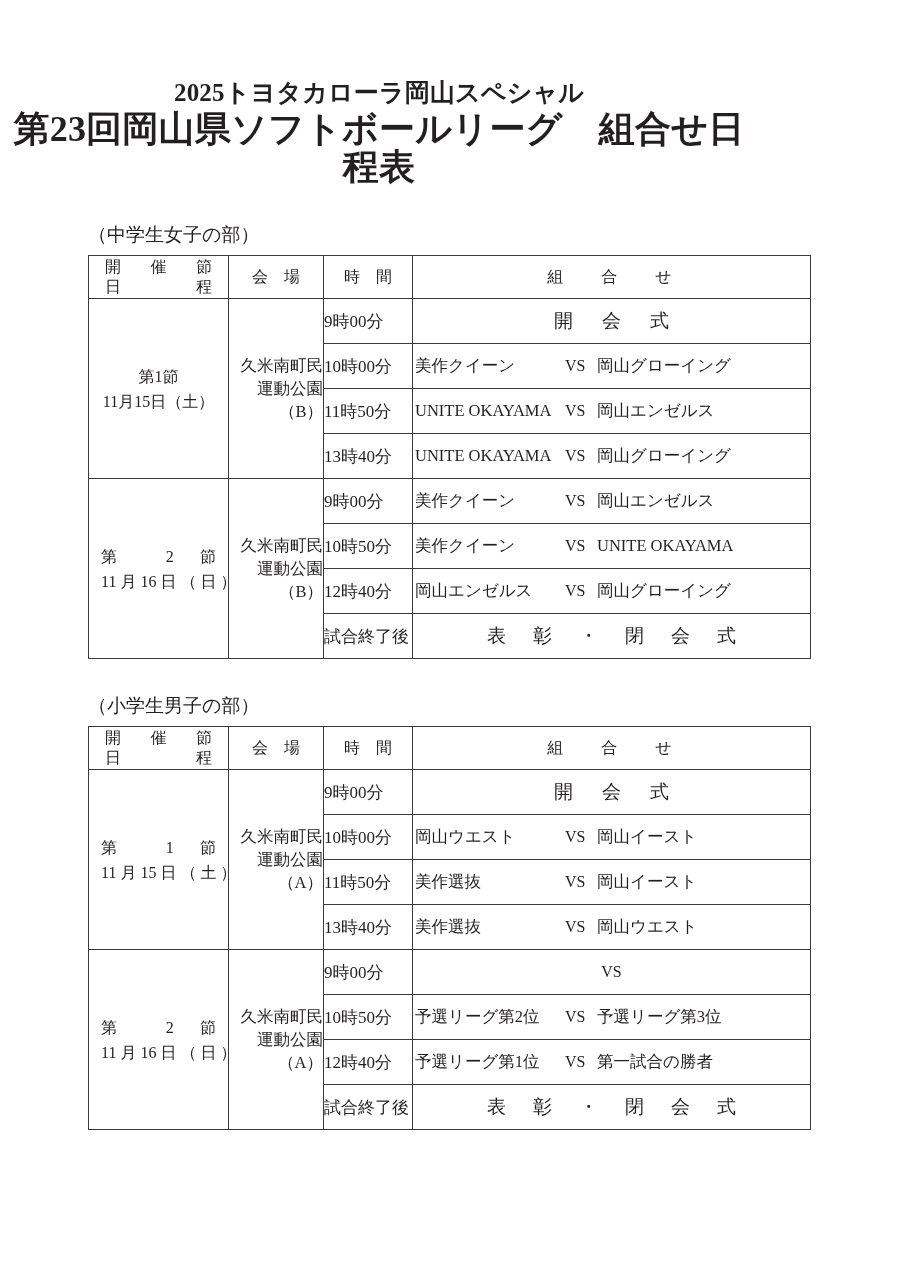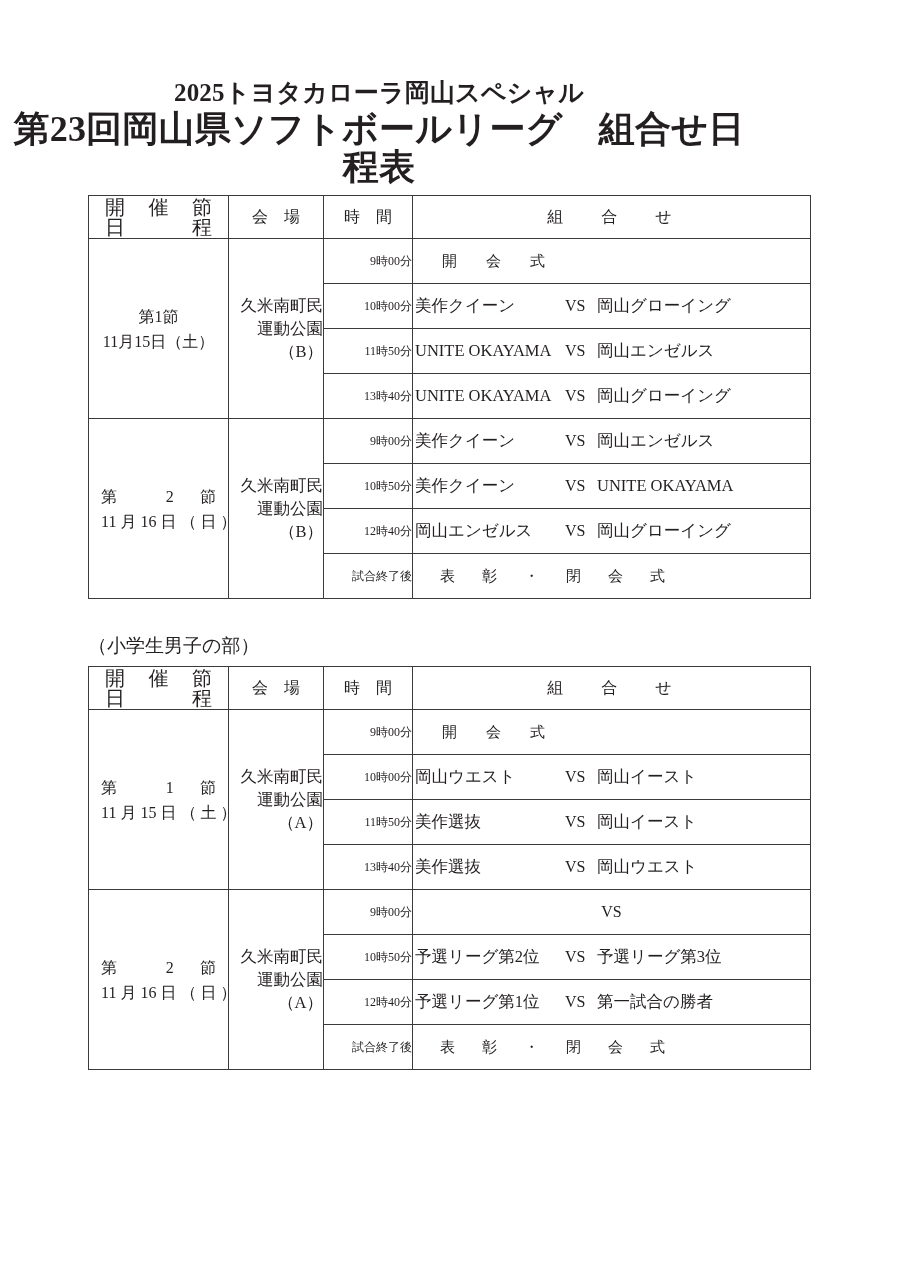--- a/index.html
+++ b/index.html
@@ -83,21 +83,21 @@
   }
   .hdr-stack {
     display: block;
     line-height: 19px;
   }
   .hdr-row-a, .hdr-row-b {
     display: block;
     text-align: justify;
     text-align-last: justify;
     padding: 0 16px;
-    font-size: 20px;
+    font-size: 16px;
     line-height: 20px;
   }
   .sp-wide { letter-spacing: 38px; padding-left: 34px; display: inline-block; }
 
   
   td.term {
     text-align: center;
     font-size: 16px;
     line-height: 25px;
     padding: 0 12px;
@@ -118,22 +118,22 @@
     text-align: right;
     font-size: 16.5px;
     line-height: 23px;
     padding: 0 2px;
   }
   td.venue span { display: block; }
 
   
   td.time {
     height: 44px;
-    text-align: right;
-    font-size: 12px;
+    text-align: left;
+    font-size: 17px;
     padding: 0 4px;
     white-space: nowrap;
   }
 
   
   td.match {
     height: 44px;
     font-size: 16.5px;
     padding: 0 0 0 3px;
     white-space: nowrap;
@@ -166,22 +166,22 @@
   td.match .vs-only {
     position: absolute;
     left: 0;
     right: 0;
     top: 50%;
     transform: translateY(-50%);
     text-align: center;
     font-size: 16px;
   }
   td.match.ceremony {
-    text-align: left;
-    font-size: 15px;
+    text-align: center;
+    font-size: 19px;
   }
   td.match.ceremony .cer {
     display: inline-block;
     letter-spacing: 29px;
     padding-left: 29px;
   }
   td.match.ceremony.closing .cer {
     letter-spacing: 27px;
     padding-left: 27px;
   }
@@ -190,20 +190,21 @@
 <body>
 
 <div class="page">
 
   <h1 class="doc-title">
     <span class="line1">2025トヨタカローラ岡山スペシャル</span>
     <span class="line2">第23回岡山県ソフトボールリーグ　組合せ日程表</span>
   </h1>
 
   <div id="sections-host">
+      <p class="section-label sec1-label">（中学生女子の部）</p>
       <div class="sched-wrap">
         <table class="sched">
           <colgroup>
             <col class="c-term">
             <col class="c-venue">
             <col class="c-time">
             <col class="c-match">
           </colgroup>
           <tbody>
             <tr class="head">

